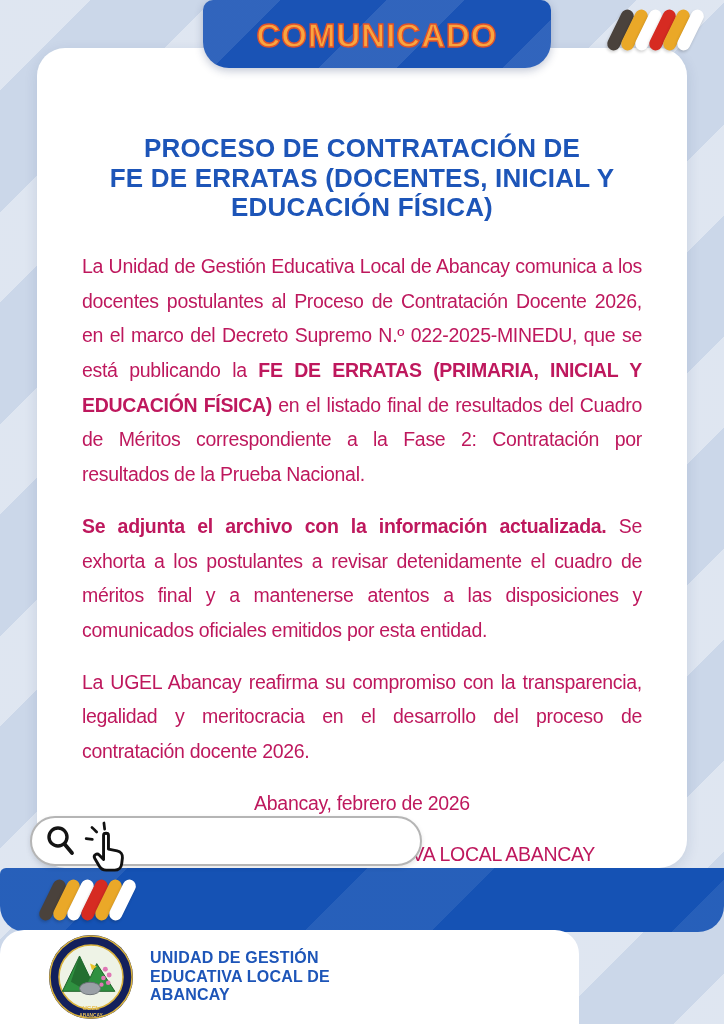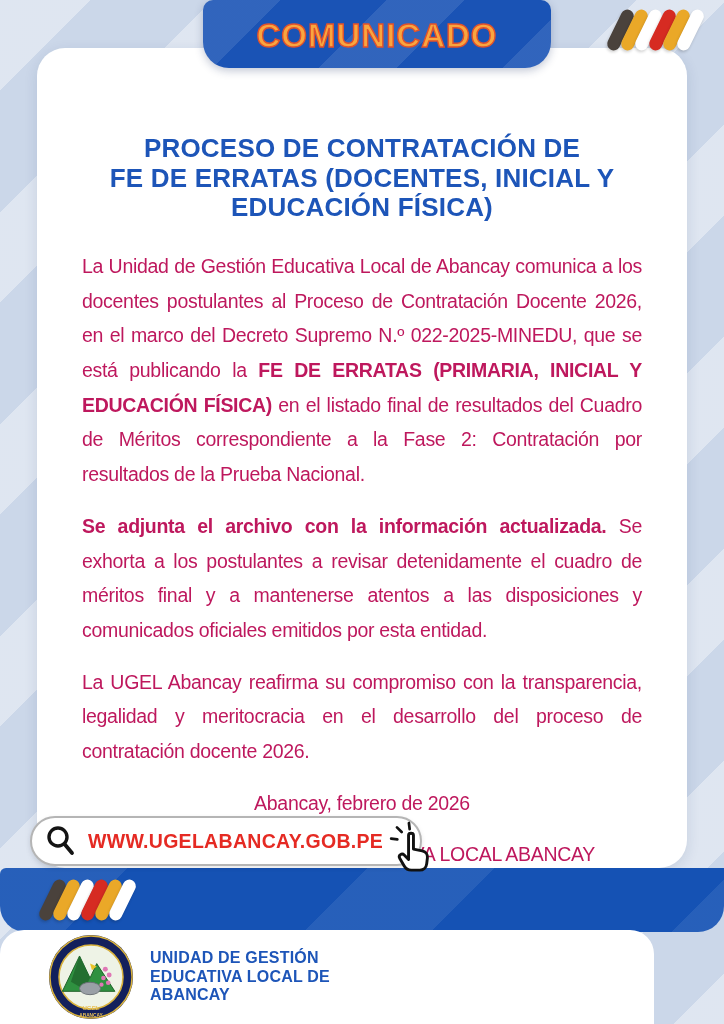--- a/index.html
+++ b/index.html
@@ -70,21 +70,21 @@
 
   
   .footer-band {
     position:absolute; left:0; top:868px; width:724px; height:64px;
     background-color:#1552b4;
     background-image:repeating-linear-gradient(135deg,
       rgba(255,255,255,0.08) 0 90px, rgba(255,255,255,0) 90px 260px);
     border-radius:6px 0 26px 26px; z-index:3;
   }
   .footer-strip {
-    position:absolute; left:0; top:930px; width:654px; height:94px;
+    position:absolute; left:0; top:930px; width:579px; height:94px;
     background:#ffffff; border-radius:24px 24px 0 0; z-index:4;
     display:flex; align-items:center; padding-left:48px;
   }
   .org-name { margin-left:16px; color:#1d55b8; font-weight:bold;
     font-size:16px; line-height:1.18; letter-spacing:0.2px; }
 </style>
 </head>
 <body>
 
 <div class="page">
@@ -120,21 +120,20 @@
 
       <p class="center-line">UNIDAD DE GESTIÓN EDUCATIVA LOCAL ABANCAY</p>
     </div>
   </div>
 
   <div class="website-pill">
     <svg class="icon-search" width="34" height="34" viewBox="0 0 34 34">
       <circle cx="14" cy="13" r="9" fill="none" stroke="#141414" stroke-width="3.4"></circle>
       <line x1="20.5" y1="20" x2="28" y2="29" stroke="#141414" stroke-width="3.8" stroke-linecap="round"></line>
     </svg>
-    <span class="url-text">WWW.UGELABANCAY.GOB.PE</span>
     <svg class="icon-hand" width="58" height="58" viewBox="0 0 32 32">
       <g stroke="#111111" stroke-width="1.5" stroke-linecap="round" fill="none">
         <line x1="9.2" y1="7.2" x2="6.6" y2="4.6"></line>
         <line x1="13.6" y1="5.6" x2="13.2" y2="2.2"></line>
         <line x1="6.8" y1="11.2" x2="3.4" y2="10.8"></line>
       </g>
       <path d="M13 9 c0-1.5 2.7-1.5 2.7 0 v7.6 l4.8 1 c1.9 .4 3.1 2 2.9 3.9 l-.4 3.3 c-.2 1.9-1.8 3.4-3.8 3.4 h-4.7 c-1.6 0-3.1-.9-3.9-2.3 l-2.5-4.3 c-.9-1.6 1.2-3 2.5-1.7 l2.4 2.4 z" fill="#ffffff" stroke="#111111" stroke-width="1.6" stroke-linejoin="round"></path>
     </svg>
   </div>
 

